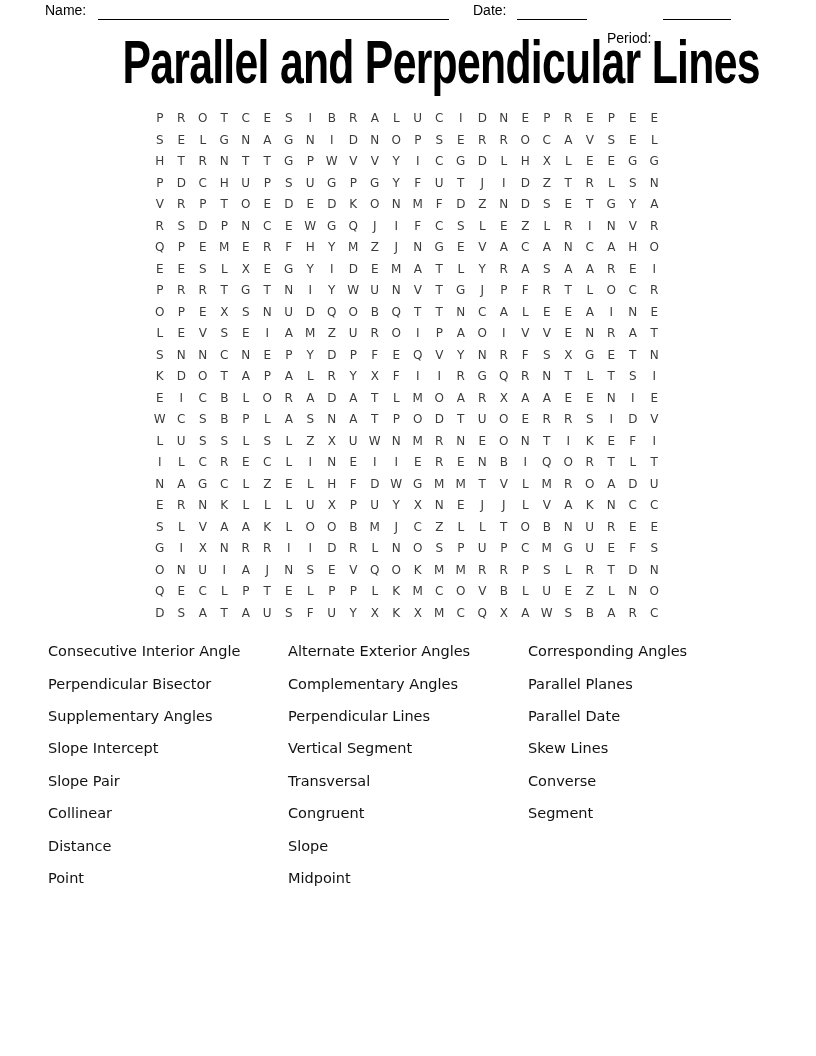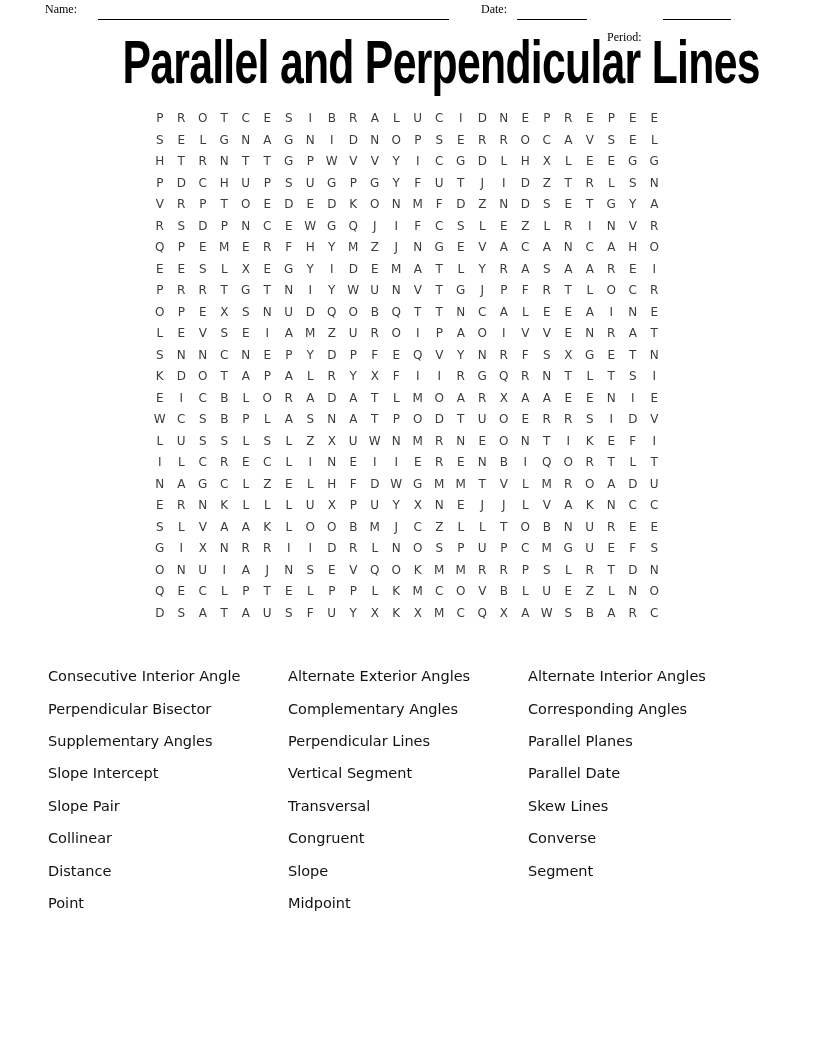--- a/index.html
+++ b/index.html
@@ -13,34 +13,33 @@
     height: 1056px;
     background: #ffffff;
     overflow: hidden;
     font-family: "Liberation Sans", sans-serif;
   }
 
   
   .hdr-label {
     position: absolute;
     top: 2px;
-    font-size: 12px;
+    font-size: 14px;
     color: #000;
     white-space: nowrap;
-    font-family: Liberation Serif, serif;
   }
   .hdr-line {
     position: absolute;
     top: 2px;
     height: 17px;
     border-bottom: 1.5px solid #000;
   }
   #name-label   { left: 45px; }
   #name-line    { left: 98px;  width: 351px; }
-  #date-label   { left: 473px; margin-left: 8px; }
+  #date-label   { left: 473px; }
   #date-line    { left: 517px; width: 70px; }
   #period-label { left: 607px; margin-top: 28px; }
   #period-line  { left: 663px; width: 68px; }
 
   
   .title {
     position: absolute;
     top: 34px;
     left: 0;
     width: 816px;
@@ -71,21 +70,21 @@
     line-height: 21.5px;
     text-align: center;
     font-family: "DejaVu Sans", sans-serif;
     font-size: 12px;
     color: #3c3c3c;
   }
 
   
   .word-column {
     position: absolute;
-    top: 660px;
+    top: 635px;
     width: 240px;
     text-align: right;
   }
   #word-col-0 { left: 48px; }
   #word-col-1 { left: 288px; }
   #word-col-2 { left: 528px; }
   .word-item {
     height: 32.4px;
     display: flex;
     align-items: center;
@@ -755,21 +754,20 @@
         <div class="word-item">Alternate Exterior Angles</div>
         <div class="word-item">Complementary Angles</div>
         <div class="word-item">Perpendicular Lines</div>
         <div class="word-item">Vertical Segment</div>
         <div class="word-item">Transversal</div>
         <div class="word-item">Congruent</div>
         <div class="word-item">Slope</div>
         <div class="word-item">Midpoint</div>
       </div>
     <div id="word-col-2" class="word-column">
-        <div class="word-item">Alternate Interior Angles</div>
         <div class="word-item">Corresponding Angles</div>
         <div class="word-item">Parallel Planes</div>
         <div class="word-item">Parallel Date</div>
         <div class="word-item">Skew Lines</div>
         <div class="word-item">Converse</div>
         <div class="word-item">Segment</div>
       </div>
   </div>
 
 </div>

